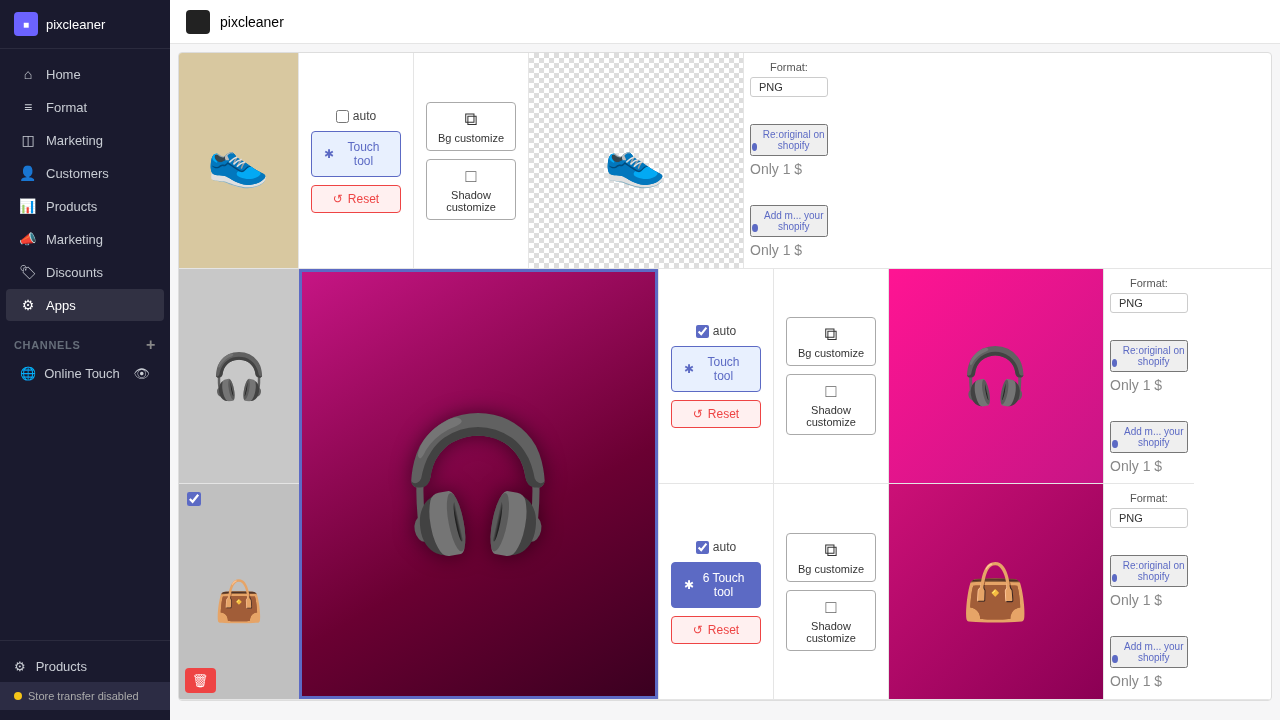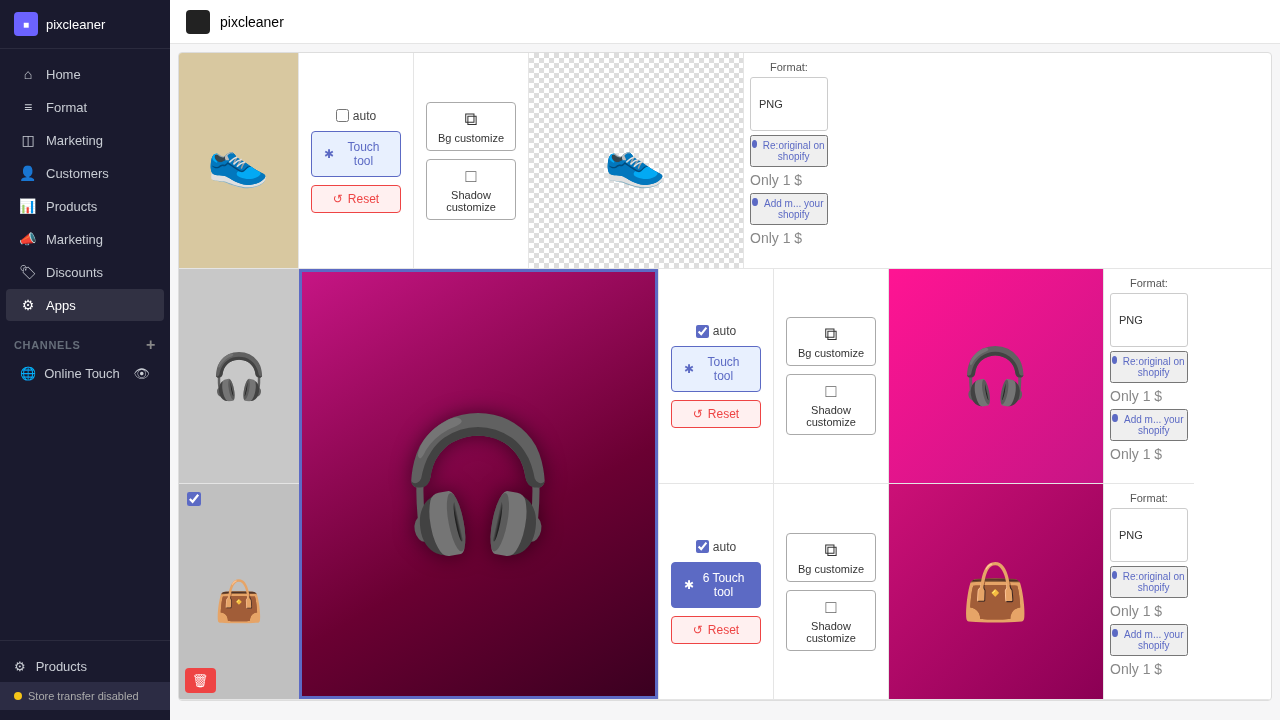--- a/index.html
+++ b/index.html
@@ -74,21 +74,21 @@
       display: flex;
       align-items: center;
       gap: 10px;
       border-bottom: 1px solid #e5e5e5;
       height: 44px;
     }
     .app-icon { width: 24px; height: 24px; background: #222; border-radius: 4px; }
     .app-title { font-size: 14px; font-weight: 500; }
 
     .auto-checkbox {
-      display: flex; align-items: center; gap: 4px; font-size: 12px; color: #444;
+      display: flex; align-items: flex-end; gap: 4px; font-size: 12px; color: #444;
     }
     .auto-checkbox input[type=checkbox] { width: 13px; height: 13px; accent-color: #5c6ac4; }
 
     .btn-touch-tool {
       background: #e8f0fe;
       border: 1.5px solid #5c6ac4;
       border-radius: 4px;
       padding: 8px 12px;
       font-size: 12px;
       color: #5c6ac4;
@@ -137,30 +137,31 @@
       color: #333;
       cursor: pointer;
       display: flex; flex-direction: column; align-items: center; gap: 2px;
       width: 90px;
     }
     .format-label { color: #555; font-size: 11px; padding-left: 20px; }
     .format-badge {
       background: white;
       border: 1px solid #ccc;
       border-radius: 3px;
-      padding: 20px 8px;
+      padding: 3px 8px;
       font-size: 11px;
       color: #333;
       font-weight: 500;
       display: inline-block;
     }
     .format-btn {
-      display: flex; align-items: flex-start; gap: 4px;
+      display: flex; align-items: flex-end; gap: 4px;
       font-size: 11px; color: #5c6ac4; cursor: pointer;
       padding: 3px 0;
+      margin-top: 23px;
     }
     .format-btn .dot { width: 8px; height: 8px; border-radius: 50%; background: #5c6ac4; }
     .format-note { color: #888; font-size: 14px; line-height: 1.3; }
 
     .delete-btn {
       position: absolute;
       bottom: 6px; left: 6px;
       background: #e44;
       border: none;
       border-radius: 4px;

